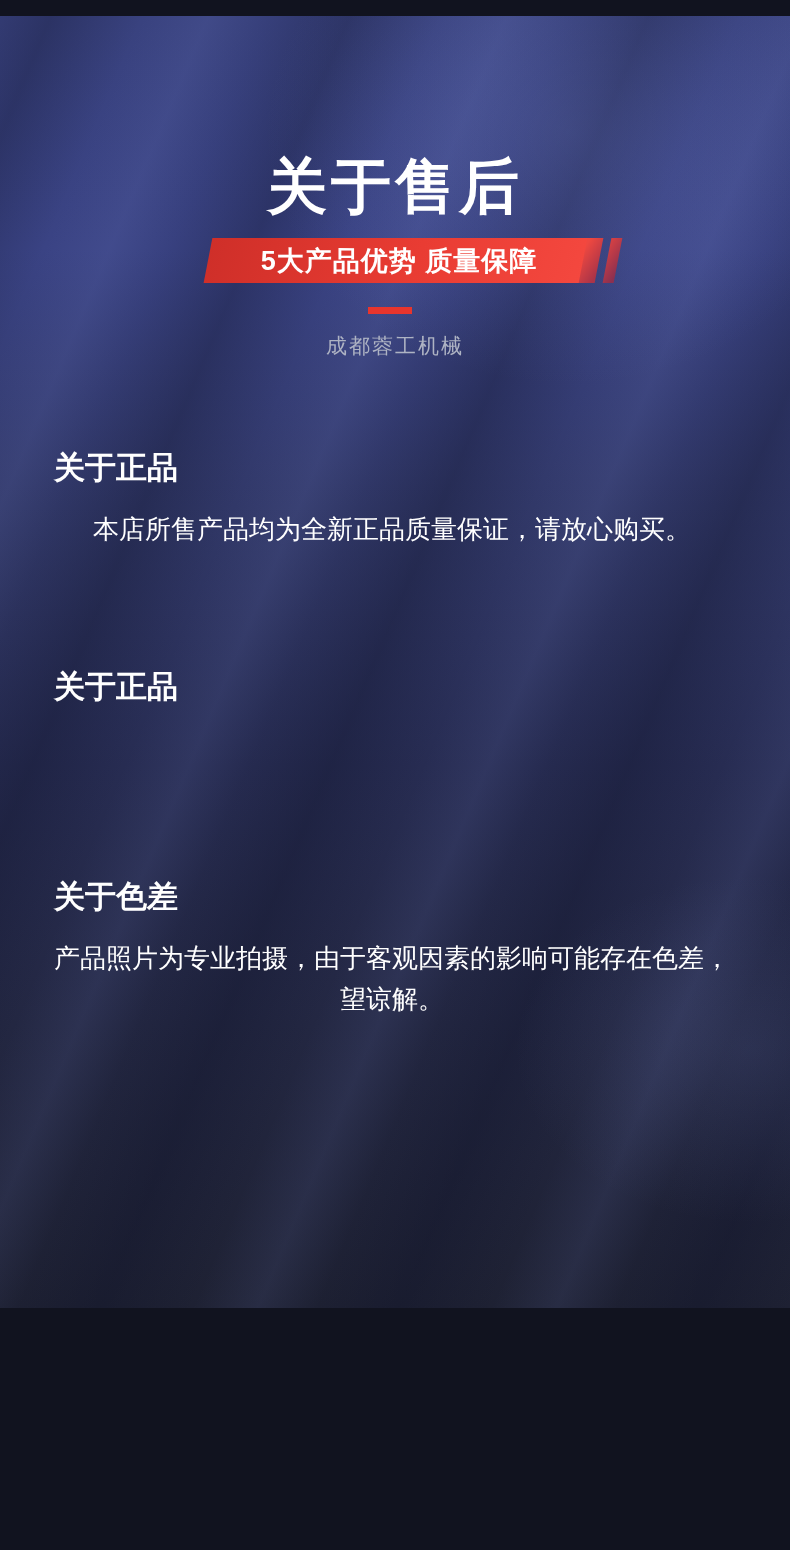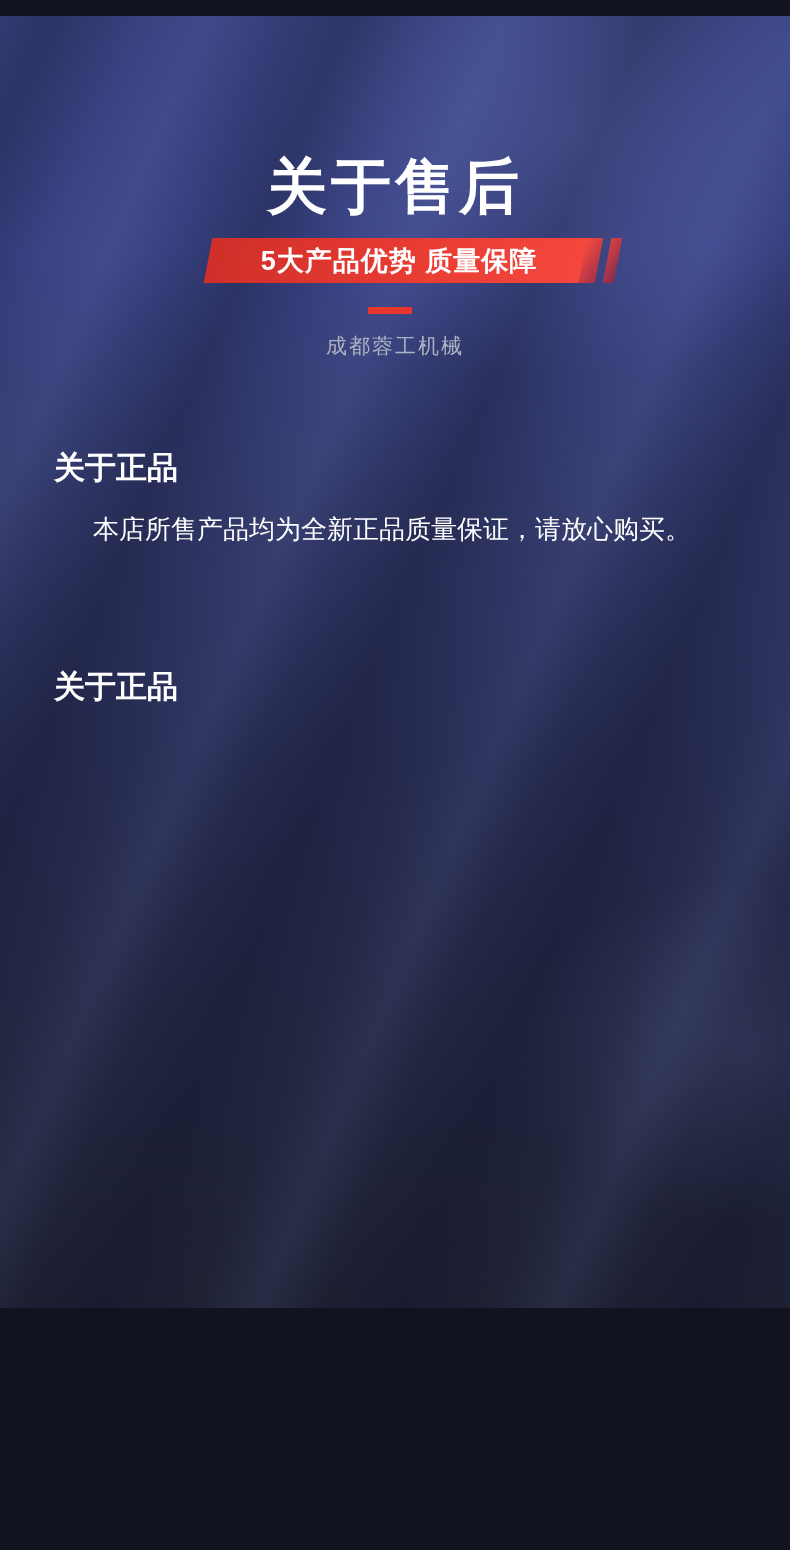--- a/index.html
+++ b/index.html
@@ -91,19 +91,23 @@
 
   <section class="info-section pos-1">
     <h2>关于正品</h2>
     <p>本店所售产品均为全新正品质量保证，请放心购买。</p>
   </section>
 
   <section class="info-section pos-2">
     <h2>关于正品</h2>
   </section>
 
+  <section class="info-section pos-3">
+    <h2>关于色差</h2>
+    <p>产品照片为专业拍摄，由于客观因素的影响可能存在色差，望谅解。</p>
+  </section>
 
 
   <section class="info-section pos-5">
     <h2>关于售后</h2>
   </section>
 
 </div>
 
 </body></html>

